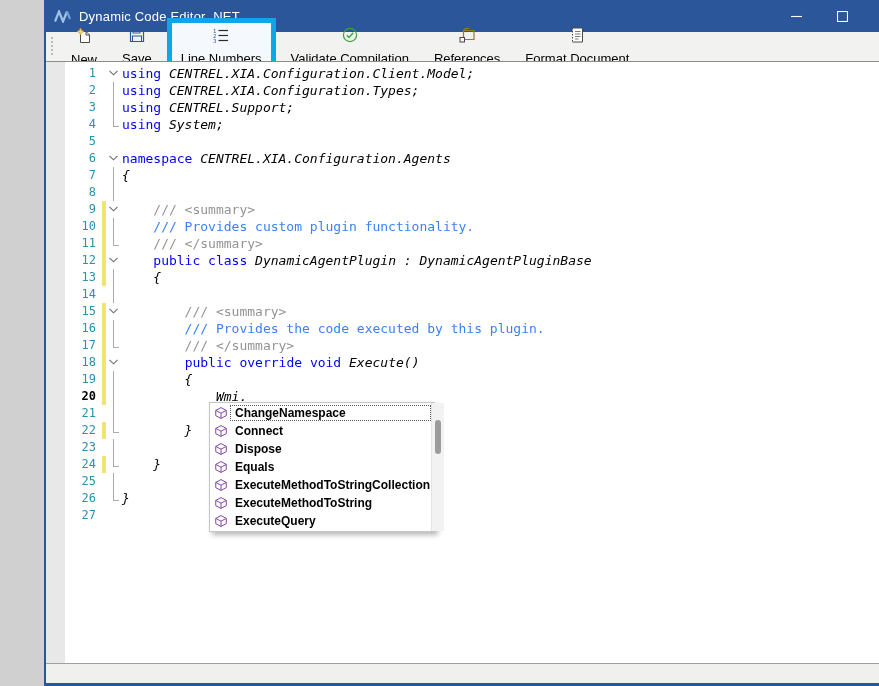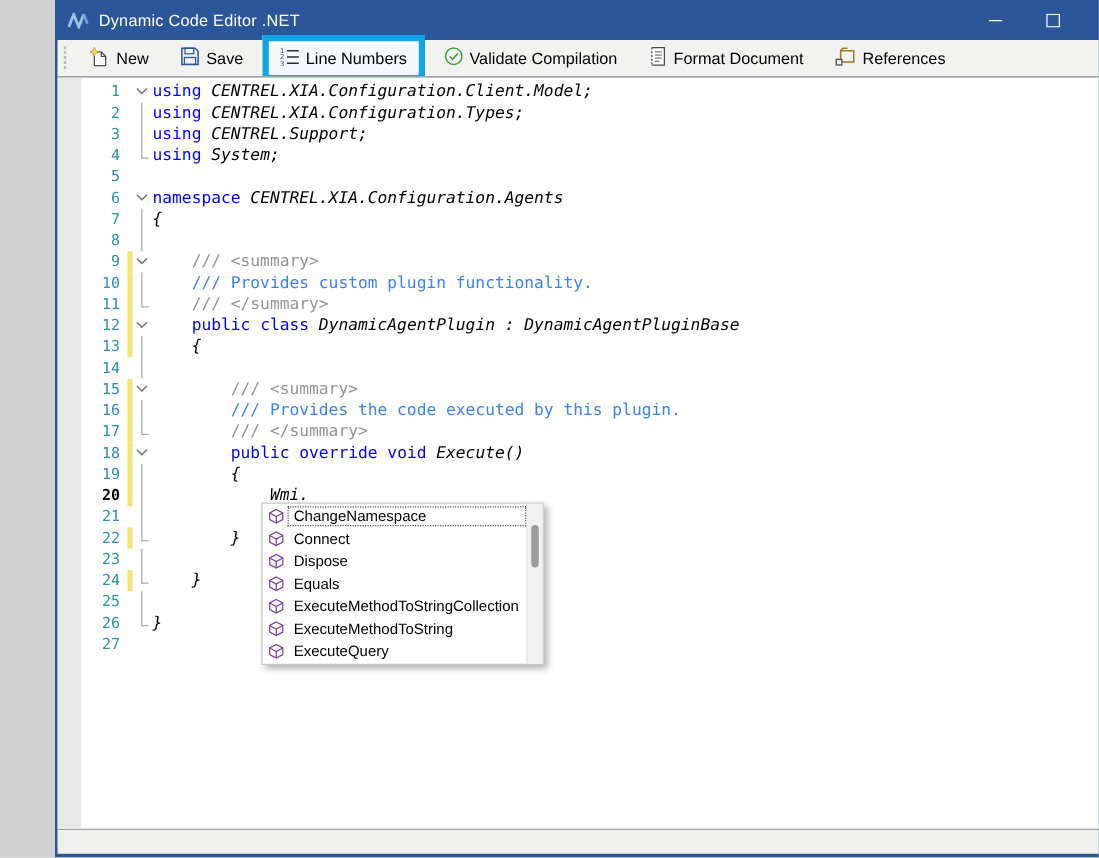--- a/index.html
+++ b/index.html
@@ -18,21 +18,21 @@
   .app-icon{margin:0 8px 0 10px;display:flex;align-items:center;}
   .title-text{font-size:13px;letter-spacing:.2px;}
   .tb-controls{margin-left:auto;display:flex;height:100%;}
   .tb-btn{width:46px;height:100%;display:flex;align-items:center;justify-content:center;cursor:default;}
   
   .toolbar{height:29px;background:#F2F2F0;display:flex;align-items:center;flex:0 0 auto;padding-left:3px;}
   .grip{width:5px;height:20px;margin:0 6px 0 1px;
     background-image:repeating-linear-gradient(#B9B9B9 0 2px,transparent 2px 4px);
     background-size:2px 100%;background-repeat:no-repeat;background-position:1px 0;}
   .tool-btn{display:flex;align-items:center;gap:5px;padding:4px 9px;margin-right:5px;
-    font-size:13px;color:#000;background:transparent;border:1px solid transparent;cursor:default;white-space:nowrap;}
+    font-size:13px;color:#000;background:transparent;border:1px solid transparent;cursor:default;white-space:nowrap;flex-direction:column;}
   .tool-btn.toggled{border:5px solid #0ea5e9;background:#F5F8FC;}
   
   .content{flex:1 1 auto;background:#fff;border-top:1px solid #8C8C8C;border-bottom:1px solid #A0A0A0;position:relative;overflow:hidden;}
   .gutter-strip{position:absolute;left:0;top:0;bottom:0;width:19px;background:#E8E8E8;}
   .code-lines{position:absolute;left:0;top:0;right:0;padding-top:3px;}
   .line{height:17px;display:flex;align-items:stretch;font-family:"DejaVu Sans Mono",monospace;}
   .num{width:54px;text-align:right;padding-right:4px;color:#2B91AF;font-size:12px;line-height:17px;}
   .num.cur{color:#000;font-weight:bold;}
   .chg{width:4px;margin-left:2px;}
   .chg.on{background:#F2E470;}
@@ -40,21 +40,21 @@
   .outline svg{position:absolute;left:3px;top:5px;}
   .vline{position:absolute;left:7px;top:0;bottom:0;width:1px;background:#ABABAB;}
   .vend{position:absolute;left:7px;top:0;height:11px;width:6px;border-left:1px solid #ABABAB;border-bottom:1px solid #ABABAB;}
   .code{white-space:pre;font-size:13px;line-height:17px;color:#000;}
   .seg-kw{color:#0000FF;}
   .seg-pl{color:#000000;font-style:italic;}
   .seg-cg{color:#949494;}
   .seg-gr{color:#3b82f6;}
   
   .popup{position:absolute;left:163px;top:340px;width:226px;background:#fff;
-    border:1px solid #C6C6C6;box-shadow:3px 3px 5px rgba(0,0,0,.28);display:flex;}
+    border:1px solid #C6C6C6;box-shadow:3px 3px 5px rgba(0,0,0,.28);display:flex;font-weight:bold;}
   .plist{flex:1 1 auto;padding:1px 0;}
   .pitem{height:18px;display:flex;align-items:center;padding-left:4px;font-size:12px;color:#000;cursor:default;}
   .pitem .micon{flex:0 0 auto;display:flex;margin-right:2px;}
   .plabel-wrap{flex:1 1 auto;height:16px;display:flex;align-items:center;padding-left:4px;border:1px dotted transparent;}
   .pitem.selected .plabel-wrap{border:1px dotted #5a5a5a;}
   .pscroll{flex:0 0 13px;background:#F2F2F2;border-left:1px solid #E4E4E4;position:relative;}
   .pthumb{position:absolute;left:3px;width:6px;top:17px;height:34px;background:#9C9C9C;border-radius:3px;}
   
   .status{height:19px;background:#F0F0EE;flex:0 0 auto;position:relative;}
   .resize-grip{position:absolute;right:3px;bottom:3px;}
@@ -135,41 +135,41 @@
         <svg width="16" height="16" viewBox="0 0 16 16">
           <circle cx="8" cy="8" r="6.6" fill="none" stroke="#3DA53D" stroke-width="1.2"></circle>
           <path d="M4.8 8.2 L7 10.4 L11.2 5.8" fill="none" stroke="#3DA53D" stroke-width="1.4"></path>
         </svg>
       </span>
       <span>Validate Compilation</span>
     </div>
 
     <div class="tool-btn">
       <span>
+        <svg width="17" height="16" viewBox="0 0 17 16">
+          <path d="M4.5 3.5 H15 V12.5 H4.5 Z" fill="none" stroke="#9A7D1C" stroke-width="1.2"></path>
+          <path d="M4.5 3.5 L6.5 1.5 H10" fill="none" stroke="#9A7D1C" stroke-width="1.2"></path>
+          <rect x="1" y="10.5" width="4.5" height="4.5" fill="#F5F5F3" stroke="#4A4A4A"></rect>
+        </svg>
+      </span>
+      <span>References</span>
+    </div>
+
+    <div class="tool-btn">
+      <span>
         <svg width="15" height="16" viewBox="0 0 15 16">
           <path d="M2.5 1 H12.5 V15 H2.5" fill="#fff" stroke="#4A4A4A"></path>
           <line x1="2.5" y1="1" x2="2.5" y2="15" stroke="#4A4A4A" stroke-dasharray="1.5,1.5"></line>
           <line x1="5" y1="4.5" x2="10.5" y2="4.5" stroke="#7a7a7a"></line>
           <line x1="5" y1="7" x2="10.5" y2="7" stroke="#7a7a7a"></line>
           <line x1="5" y1="9.5" x2="10.5" y2="9.5" stroke="#7a7a7a"></line>
           <line x1="5" y1="12" x2="8.5" y2="12" stroke="#7a7a7a"></line>
         </svg>
       </span>
       <span>Format Document</span>
-    </div>
-
-    <div class="tool-btn">
-      <span>
-        <svg width="17" height="16" viewBox="0 0 17 16">
-          <path d="M4.5 3.5 H15 V12.5 H4.5 Z" fill="none" stroke="#9A7D1C" stroke-width="1.2"></path>
-          <path d="M4.5 3.5 L6.5 1.5 H10" fill="none" stroke="#9A7D1C" stroke-width="1.2"></path>
-          <rect x="1" y="10.5" width="4.5" height="4.5" fill="#F5F5F3" stroke="#4A4A4A"></rect>
-        </svg>
-      </span>
-      <span>References</span>
     </div>
   </div>
 
   <div class="content">
     <div class="gutter-strip"></div>
     <div class="code-lines" id="code-lines">
         <div class="line">
           <span class="num">1</span>
           <span class="chg"></span>
           <span class="outline">

